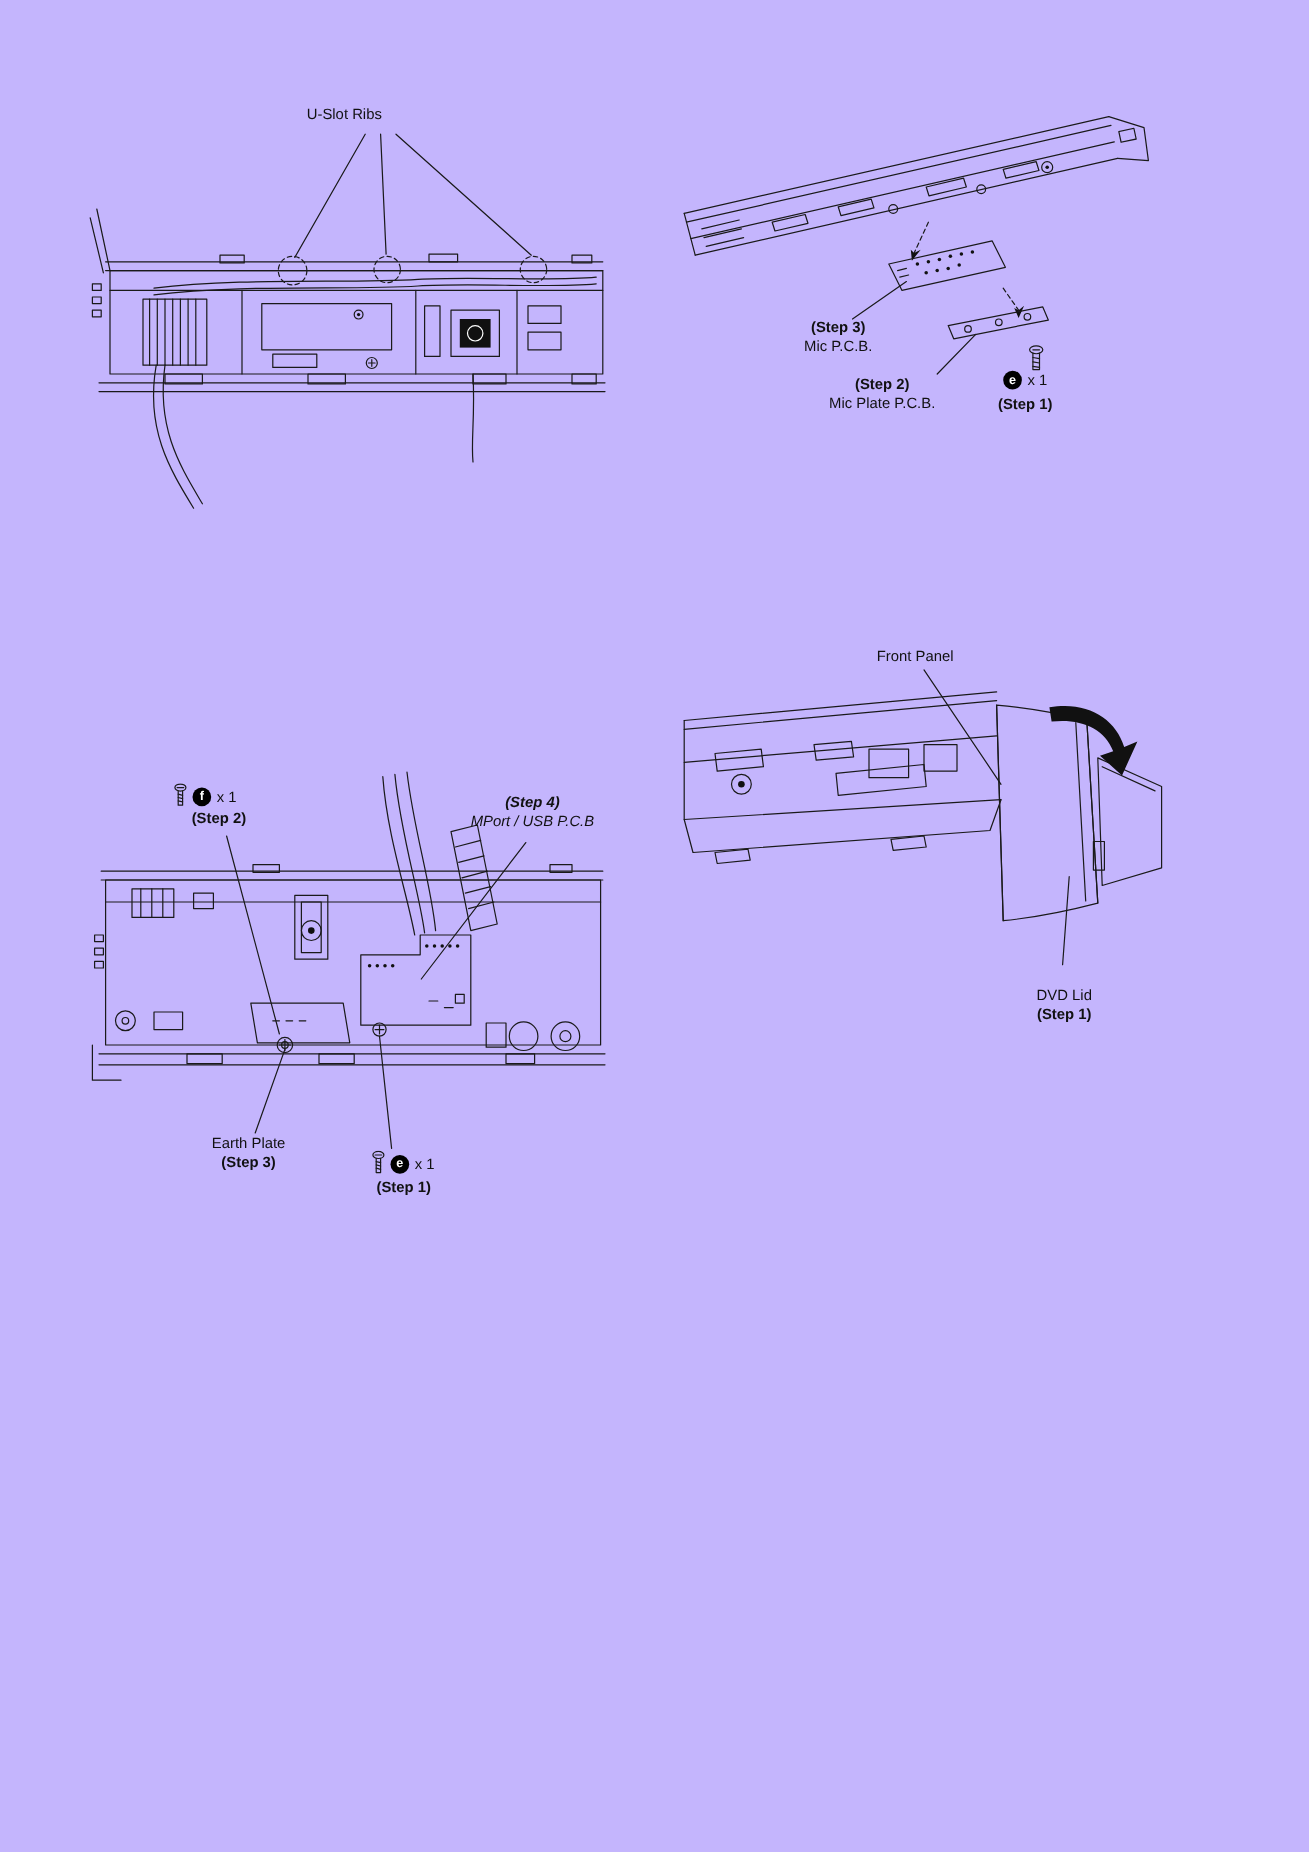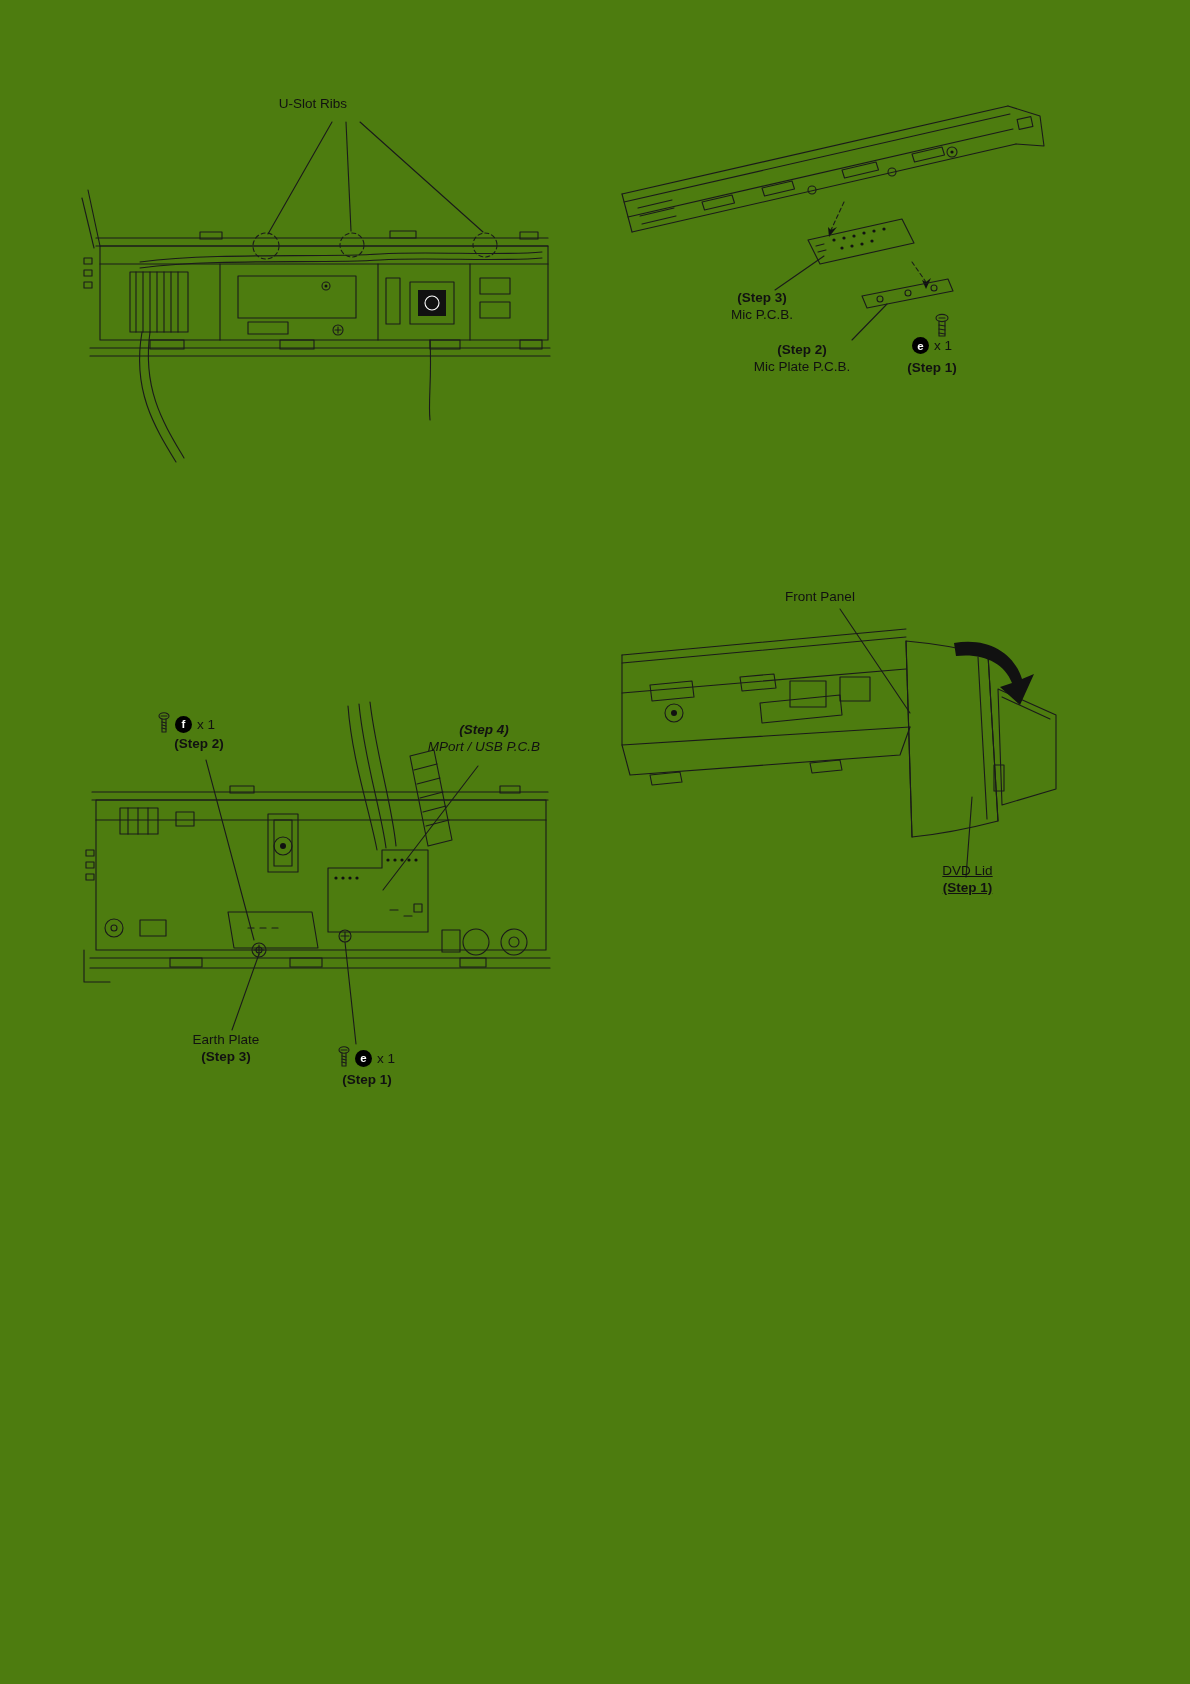--- a/index.html
+++ b/index.html
@@ -1,18 +1,18 @@
 <!DOCTYPE html>
 <html><head>
 <meta charset="utf-8">
 <style>
   * { margin:0; padding:0; box-sizing:border-box; }
   html,body { background:#ffffff; }
   .page {
-    position:relative; width:1190px; height:1684px; background:#4d7c0f;
+    position:relative; width:1190px; height:1684px; background:#c4b5fd;
     font-family:"Liberation Sans", sans-serif; color:#111; overflow:hidden;
   }
   .fig { position:absolute; }
   .fig > svg.art { position:absolute; left:0; top:0; }
   .lbl {
     position:absolute; font-size:13.5px; line-height:1.25;
     text-align:center; white-space:nowrap; color:#111;
   }
   .b { font-weight:bold; }
   .qtyrow {
@@ -287,20 +287,20 @@
       <path d="M200,178 l30,-3 l2,10 l-30,3 z"></path>
       <path d="M296,56 Q340,60 378,70 L388,236 Q342,248 302,252 Z"></path>
       <path d="M378,70 L388,236"></path>
       <path d="M368,72 L377,234"></path>
       <path d="M296,56 L302,252"></path>
       <path d="M388,104 L446,130 L446,204 L392,220 Z"></path>
       <path d="M392,112 L440,134"></path>
       <rect x="384" y="180" width="10" height="26"></rect>
       <path class="fill" d="M344,58 C378,52 404,68 412,94 L424,89 L410,120 L390,102 L402,98 C394,77 372,68 346,71 Z"></path>
     </svg>
-    <div class="lbl" style="left:150px; top:4px; width:120px;">Front Panel</div>
-    <div class="lbl" style="left:315px; top:278px; width:85px;text-decoration:underline;">
+    <div class="lbl" style="left:162px; top:4px; width:120px;">Front Panel</div>
+    <div class="lbl" style="left:315px; top:312px; width:85px;">
       <div>DVD Lid</div>
       <div class="b">(Step 1)</div>
     </div>
   </div>
 
 </div>
 
 </body></html>

